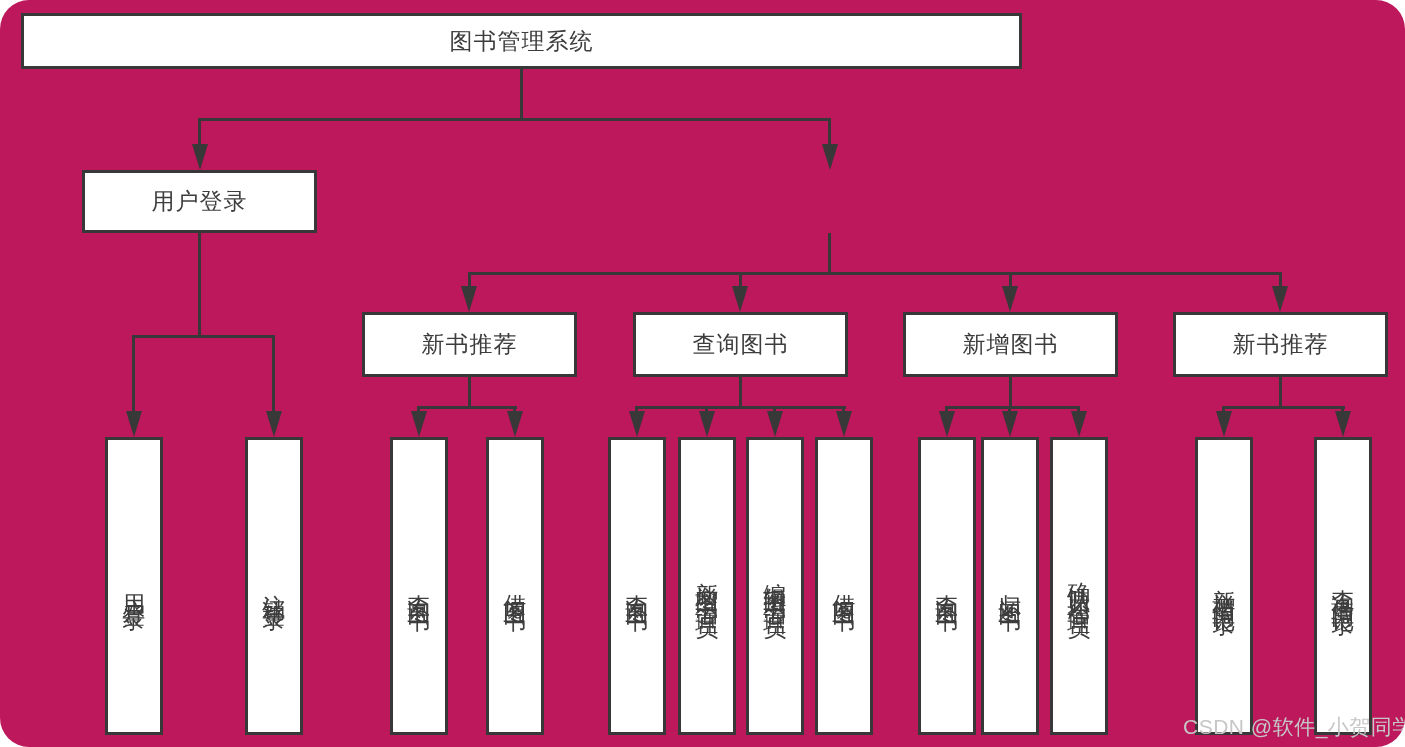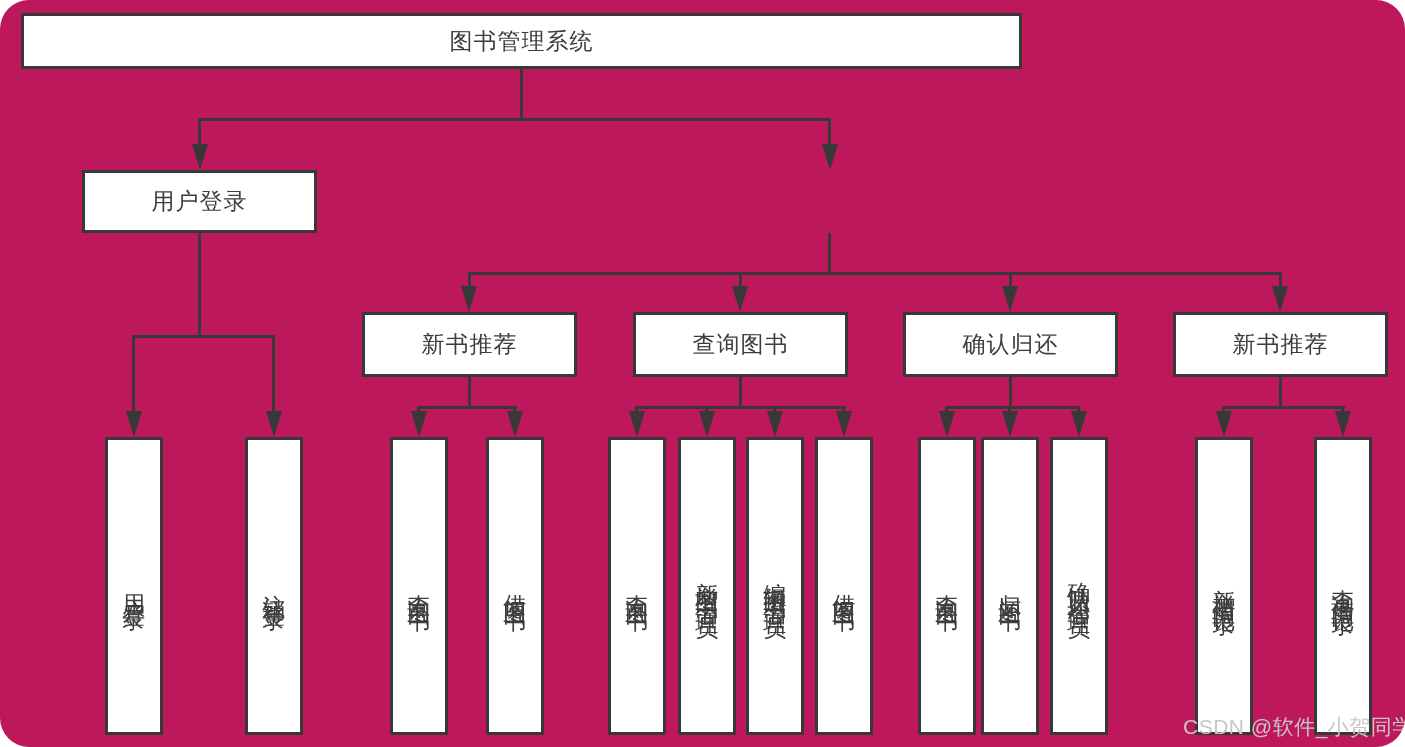--- a/index.html
+++ b/index.html
@@ -59,21 +59,21 @@
   <div class="arrow" style="left:461px;top:286px;"></div>
   <div class="vline" style="left:739px;top:272px;height:22px;"></div>
   <div class="arrow" style="left:732px;top:286px;"></div>
   <div class="vline" style="left:1009px;top:272px;height:22px;"></div>
   <div class="arrow" style="left:1002px;top:286px;"></div>
   <div class="vline" style="left:1279px;top:272px;height:22px;"></div>
   <div class="arrow" style="left:1272px;top:286px;"></div>
 
   <div class="box hbox" style="left:362px;top:312px;width:215px;height:65px;">新书推荐</div>
   <div class="box hbox" style="left:633px;top:312px;width:215px;height:65px;">查询图书</div>
-  <div class="box hbox" style="left:903px;top:312px;width:215px;height:65px;">确认归还</div>
+  <div class="box hbox" style="left:903px;top:312px;width:215px;height:65px;">新增图书</div>
   <div class="box hbox" style="left:1173px;top:312px;width:215px;height:65px;">新书推荐</div>
 
   <div class="vline" style="left:468px;top:377px;height:29px;"></div>
   <div class="hline" style="left:417px;top:406px;width:100px;"></div>
   <div class="vline" style="left:417px;top:406px;height:8px;"></div>
   <div class="arrow" style="left:411px;top:411px;"></div>
   <div class="vline" style="left:513px;top:406px;height:8px;"></div>
   <div class="arrow" style="left:507px;top:411px;"></div>
 
   <div class="vline" style="left:739px;top:377px;height:29px;"></div>

